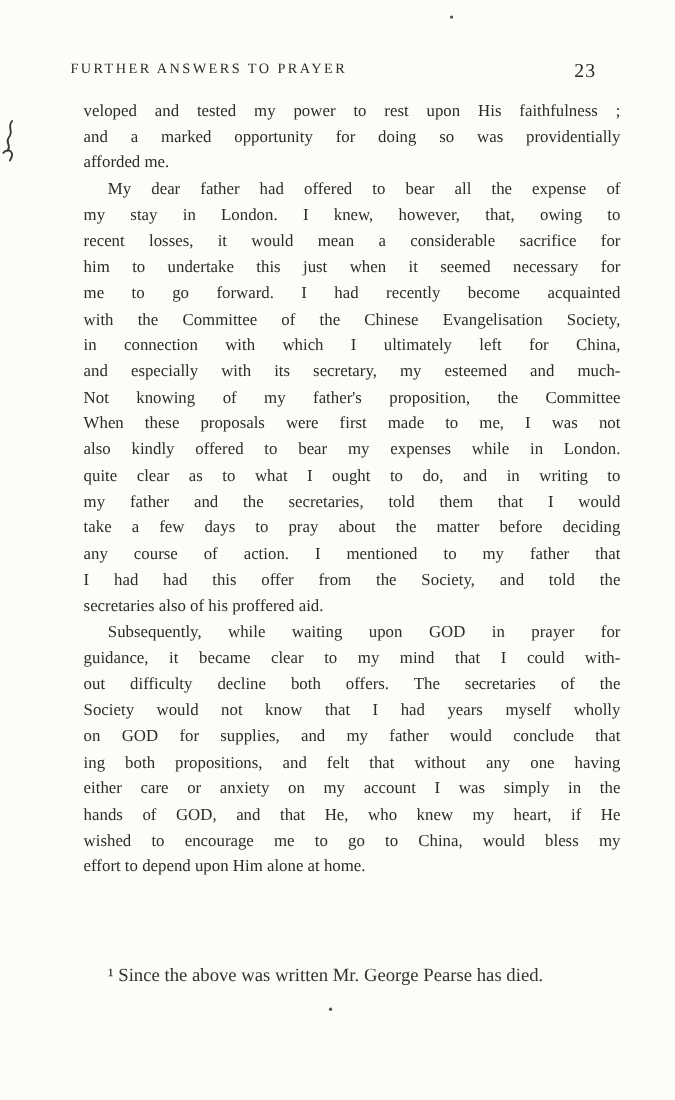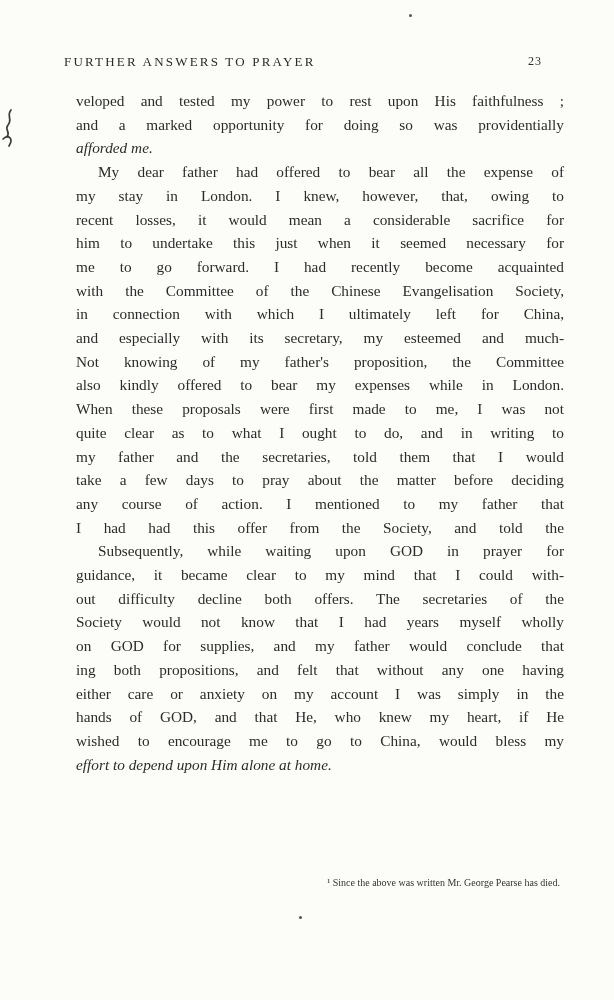--- a/index.html
+++ b/index.html
@@ -26,46 +26,46 @@
   .running-title {
     text-align: left;
     font-size: 13px;
     letter-spacing: 2.2px;
     color: var(--ink, #2b2b2b);
   }
   .page-number {
     position: absolute;
     top: 0;
     right: 10px;
-    font-size: 12px;
+    font-size: 18px;
     letter-spacing: 1px;
   }
 
   .body-text {
     position: absolute;
     top: 89px;
     left: 76px;
     width: 488px;
     font-size: 15.3px;
     line-height: 23.7px;
   }
   .line {
     text-align: justify;
     text-align-last: justify;
   }
   .line.indent { text-indent: 22px; }
-  .line.para-last { text-align-last: left; font-style: italic; }
+  .line.para-last { text-align-last: left; }
 
   .footnote {
     position: absolute;
     top: 877px;
-    left: 72px;
+    left: 52px;
     width: 488px;
-    text-align: right;
-    font-size: 10px;
+    text-align: center;
+    font-size: 17px;
     color: #333331;
   }
 
   .artifact { position: absolute; }
   .dot {
     width: 3px; height: 3px;
     border-radius: 50%;
     background: #55534f;
   }
   .dot-top { left: 409px; top: 14px; }
@@ -95,27 +95,28 @@
       <div class="line para-last">afforded me.</div>
       <div class="line indent">My dear father had offered to bear all the expense of</div>
       <div class="line">my stay in London.  I knew, however, that, owing to</div>
       <div class="line">recent losses, it would mean a considerable sacrifice for</div>
       <div class="line">him to undertake this just when it seemed necessary for</div>
       <div class="line">me to go forward.  I had recently become acquainted</div>
       <div class="line">with the Committee of the Chinese Evangelisation Society,</div>
       <div class="line">in connection with which I ultimately left for China,</div>
       <div class="line">and especially with its secretary, my esteemed and much-</div>
       <div class="line">Not knowing of my father's proposition, the Committee</div>
+      <div class="line">When these proposals were first made to me, I was not</div>
       <div class="line">also kindly offered to bear my expenses while in London.</div>
-      <div class="line">When these proposals were first made to me, I was not</div>
       <div class="line">quite clear as to what I ought to do, and in writing to</div>
       <div class="line">my father and the secretaries, told them that I would</div>
       <div class="line">take a few days to pray about the matter before deciding</div>
       <div class="line">any course of action.  I mentioned to my father that</div>
       <div class="line">I had had this offer from the Society, and told the</div>
+      <div class="line para-last">secretaries also of his proffered aid.</div>
       <div class="line indent">Subsequently, while waiting upon GOD in prayer for</div>
       <div class="line">guidance, it became clear to my mind that I could with-</div>
       <div class="line">out difficulty decline both offers.  The secretaries of the</div>
       <div class="line">Society would not know that I had years myself wholly</div>
       <div class="line">on GOD for supplies, and my father would conclude that</div>
       <div class="line">ing both propositions, and felt that without any one having</div>
       <div class="line">either care or anxiety on my account I was simply in the</div>
       <div class="line">hands of GOD, and that He, who knew my heart, if He</div>
       <div class="line">wished to encourage me to go to China, would bless my</div>
       <div class="line para-last">effort to depend upon Him alone at home.</div>

